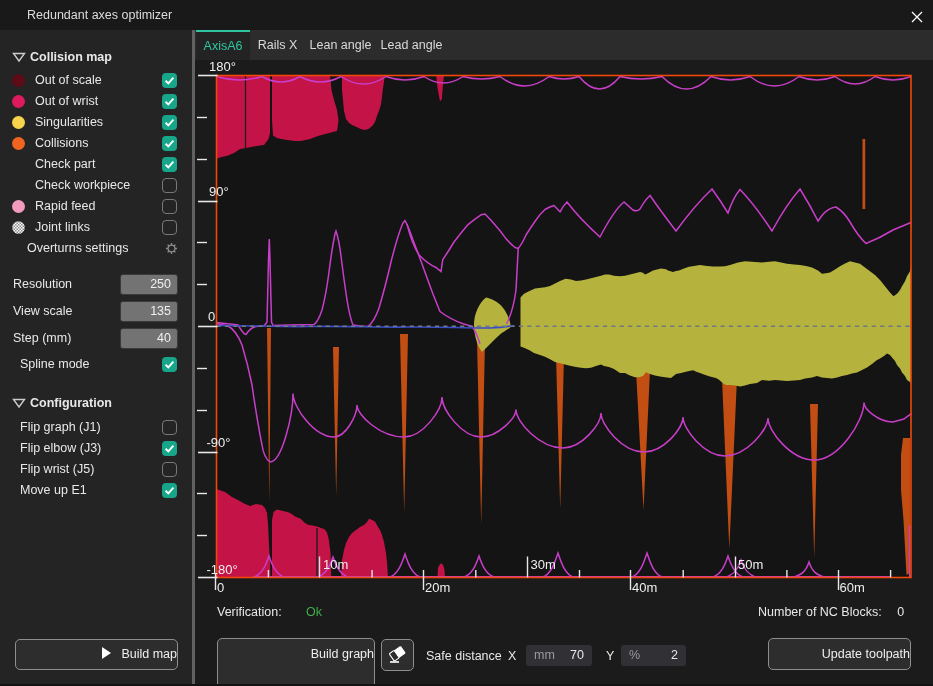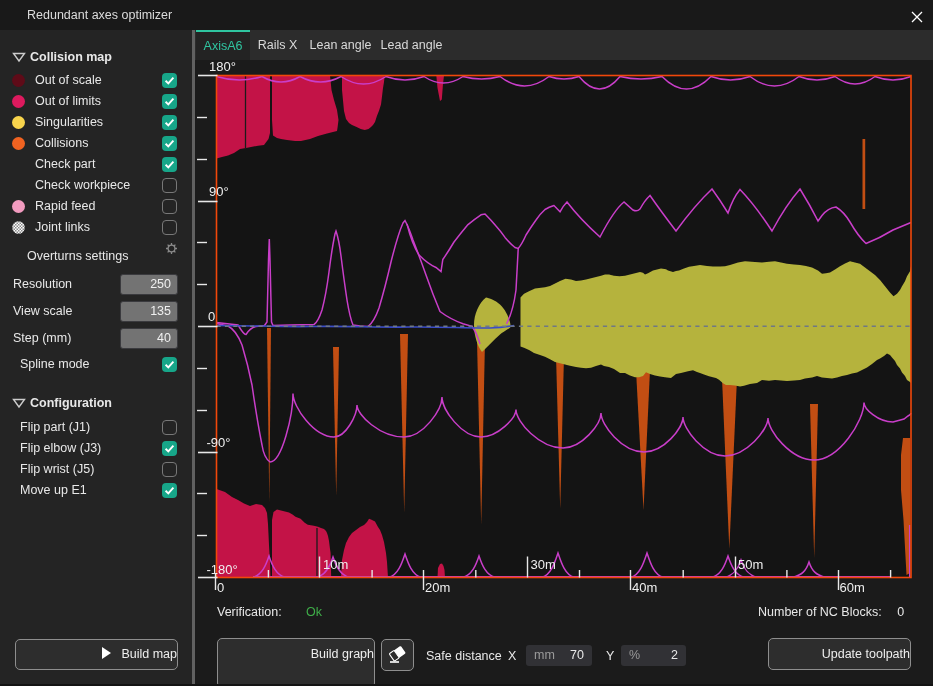--- a/index.html
+++ b/index.html
@@ -56,21 +56,21 @@
       <div class="circ" style="background:#5e0b18;"></div>
     <div class="rowtxt" style="left:35px;">Out of scale</div>
     <div class="cb on">
         <svg width="13" height="13" viewBox="0 0 13 13">
           <path d="M2.6 6.8 L5.3 9.4 L10.4 3.7" stroke="#fff" stroke-width="1.9" fill="none"></path>
         </svg>
       </div>
     </div>
   <div class="row" style="top:61px;">
       <div class="circ" style="background:#dd1a5e;"></div>
-    <div class="rowtxt" style="left:35px;">Out of limits</div>
+    <div class="rowtxt" style="left:35px;">Out of wrist</div>
     <div class="cb on">
         <svg width="13" height="13" viewBox="0 0 13 13">
           <path d="M2.6 6.8 L5.3 9.4 L10.4 3.7" stroke="#fff" stroke-width="1.9" fill="none"></path>
         </svg>
       </div>
     </div>
   <div class="row" style="top:82px;">
       <div class="circ" style="background:#f8d44c;"></div>
     <div class="rowtxt" style="left:35px;">Singularities</div>
     <div class="cb on">
@@ -113,21 +113,21 @@
             <rect width="1.5" height="1.5" fill="#8a8a8a"></rect>
         <rect x="1.5" y="1.5" width="1.5" height="1.5" fill="#8a8a8a"></rect>
           </pattern>
         </defs>
       <circle cx="6.5" cy="6.5" r="6.3" fill="url(#chk)"></circle>
       </svg>
     <div class="rowtxt" style="left:35px;">Joint links</div>
     <div class="cb off"></div>
     </div>
   <div class="row" style="top:208px;">
-    <div class="rowtxt" style="left:27px;margin-top:8px;">Overturns settings</div>
+    <div class="rowtxt" style="left:27px;">Overturns settings</div>
     <svg style="position:absolute;left:165px;top:4px" width="13" height="13" viewBox="0 0 13 13">
       <g fill="none" stroke="#8a8a8a" stroke-width="1.3">
       <circle cx="6.5" cy="6.5" r="3.4"></circle>
       <path d="M6.5 1 V3 M6.5 10 V12 M1 6.5 H3 M10 6.5 H12 M2.6 2.6 L4 4 M9 9 L10.4 10.4 M10.4 2.6 L9 4 M4 9 L2.6 10.4"></path>
         </g>
       </svg>
   </div>
   <div class="row" style="top:214px;"></div>
   <div class="row" style="top:244px;">
       <div class="rowtxt" style="left:13px;">Resolution</div>
@@ -150,21 +150,21 @@
       </div>
     </div>
   <div class="row" style="top:334px;"></div>
   <div class="row" style="top:363px;">
     <svg style="position:absolute;left:12px;top:5px" width="14" height="11" viewBox="0 0 14 11">
       <path d="M1.5 1.5 L12.5 1.5 L7 9 Z" fill="none" stroke="#cccccc" stroke-width="1.4"></path>
       </svg>
     <div class="rowtxt hdr" style="left:30px;">Configuration</div>
     </div>
   <div class="row" style="top:387px;">
-      <div class="rowtxt" style="left:20px;">Flip part (J1)</div>
+      <div class="rowtxt" style="left:20px;">Flip graph (J1)</div>
     <div class="cb off"></div>
     </div>
   <div class="row" style="top:408px;">
       <div class="rowtxt" style="left:20px;">Flip elbow (J3)</div>
     <div class="cb on">
         <svg width="13" height="13" viewBox="0 0 13 13">
           <path d="M2.6 6.8 L5.3 9.4 L10.4 3.7" stroke="#fff" stroke-width="1.9" fill="none"></path>
         </svg>
       </div>
     </div>

